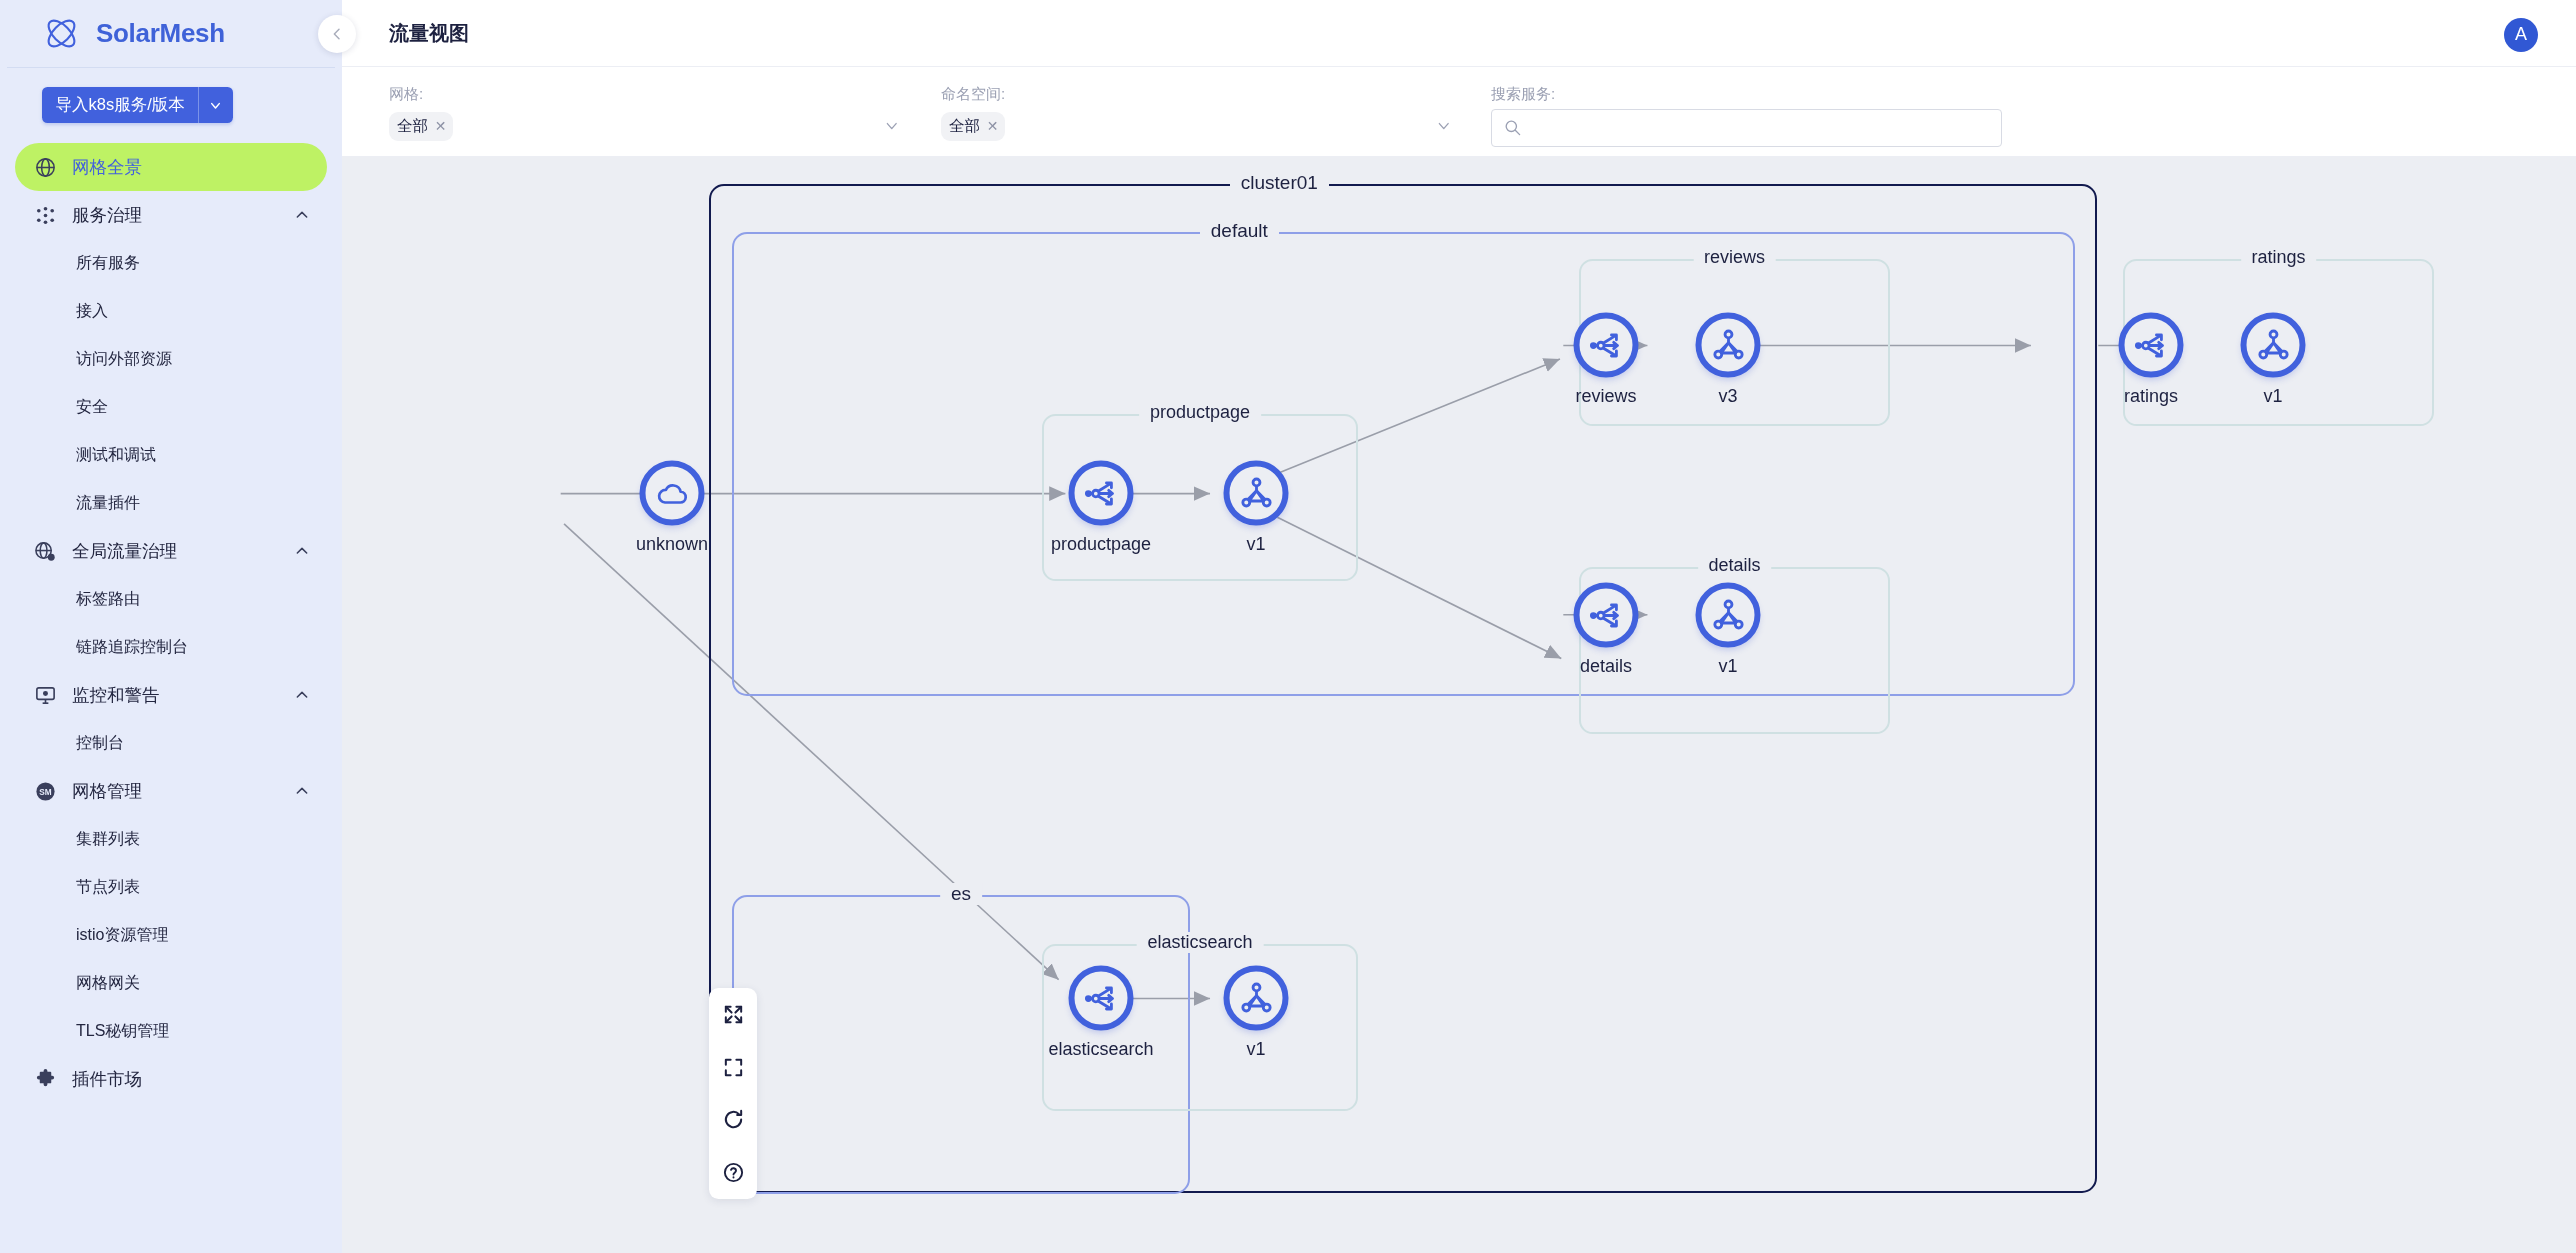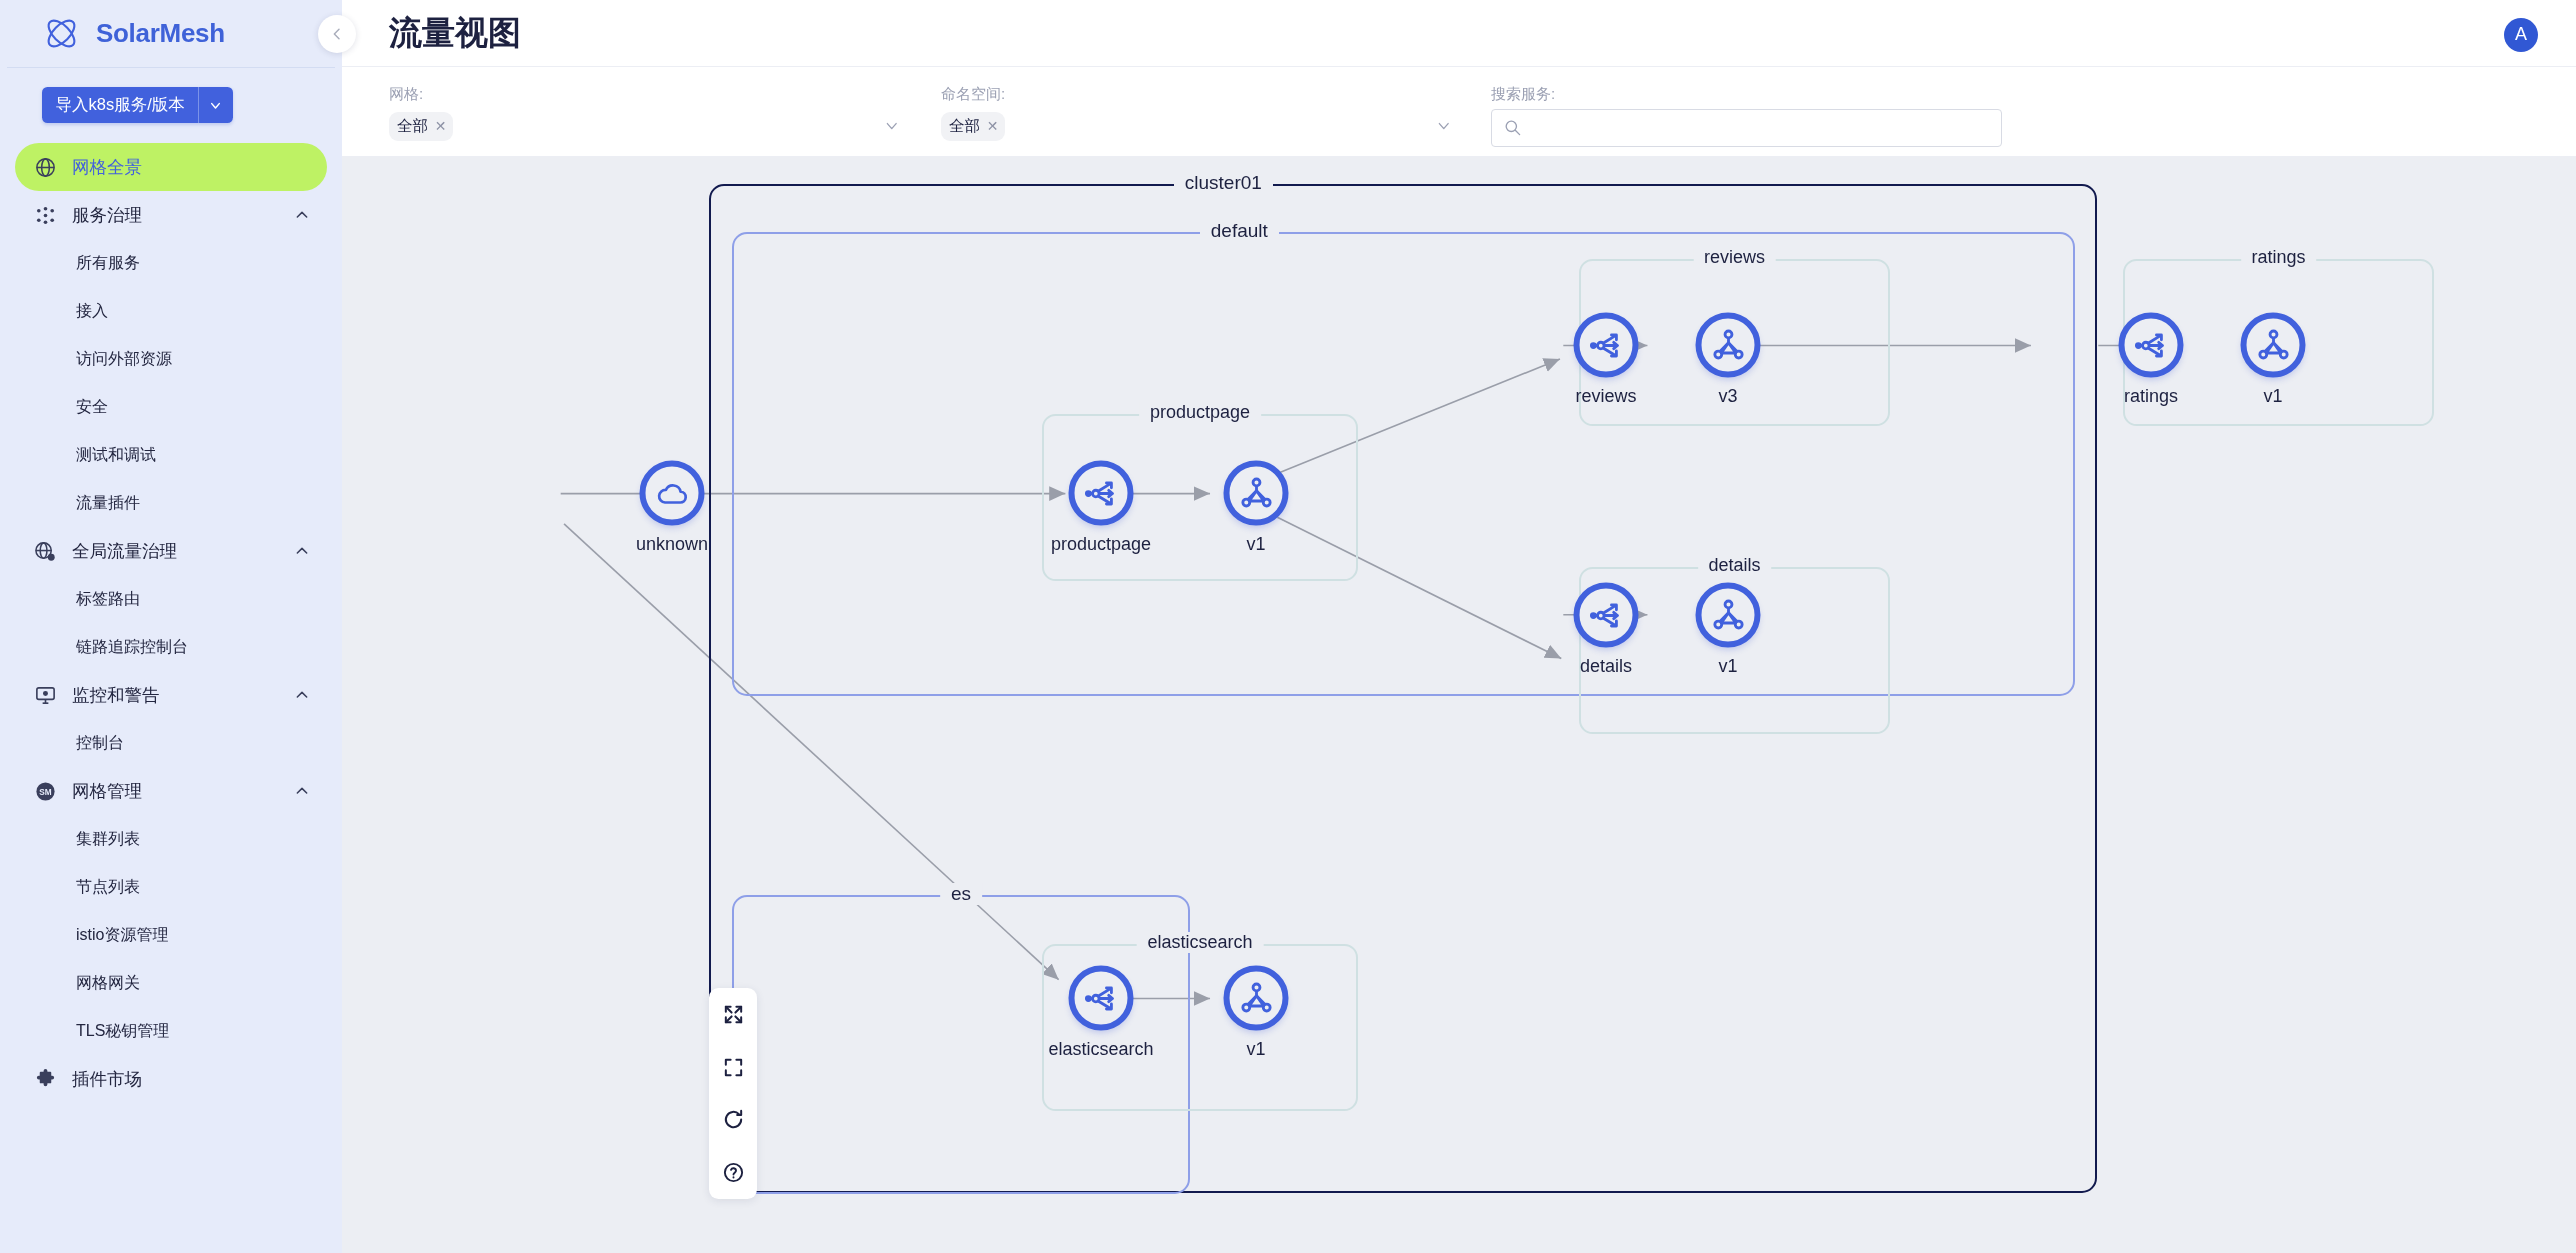--- a/index.html
+++ b/index.html
@@ -78,21 +78,21 @@
   
   .main { flex: 1; height: 1253px; display: flex; flex-direction: column; background: #fff; position: relative; }
 
   .topbar {
     height: 67px; background: #fff;
     display: flex; align-items: center;
     border-bottom: 0.7px solid #eceef4;
     position: relative;
   }
   .page-title {
-    font-size: 33px; font-weight: bold; color: #1d2140;
+    font-size: 20px; font-weight: bold; color: #1d2140;
     margin-left: 47px;
   }
   .avatar {
     position: absolute; right: 38px; top: 17.5px;
     width: 34px; height: 34px; border-radius: 50%;
     background: #3158d4; color: #fff;
     display: flex; align-items: center; justify-content: center;
     font-size: 18px; cursor: pointer;
   }
   .collapse-btn {
@@ -468,21 +468,21 @@
           <line x1="1390" y1="535" x2="1812" y2="745"></line>
           <line x1="1815" y1="280" x2="1940" y2="280"></line>
           <line x1="2040" y1="280" x2="2510" y2="280"></line>
           <line x1="2610" y1="280" x2="2735" y2="280"></line>
           <line x1="1815" y1="680" x2="1940" y2="680"></line>
           <line x1="1162" y1="1250" x2="1290" y2="1250"></line>
         </g>
       </svg>
 
       <div class="grp cluster" style="left:367px; top:27px; width:1388px; height:1009px;">
-        <span class="grp-title" style="left:463px; transform:none;text-align:center;">cluster01</span>
+        <span class="grp-title" style="left:519px; transform:none;text-align:center;">cluster01</span>
       </div>
 
       <div class="grp ns" style="left:390px; top:75px; width:1343px; height:464px;">
         <span class="grp-title" style="left:466px; transform:none;">default</span>
       </div>
 
       <div class="grp svc" style="left:700px; top:257px; width:316px; height:167px;">
         <span class="grp-title">productpage</span>
       </div>
 

